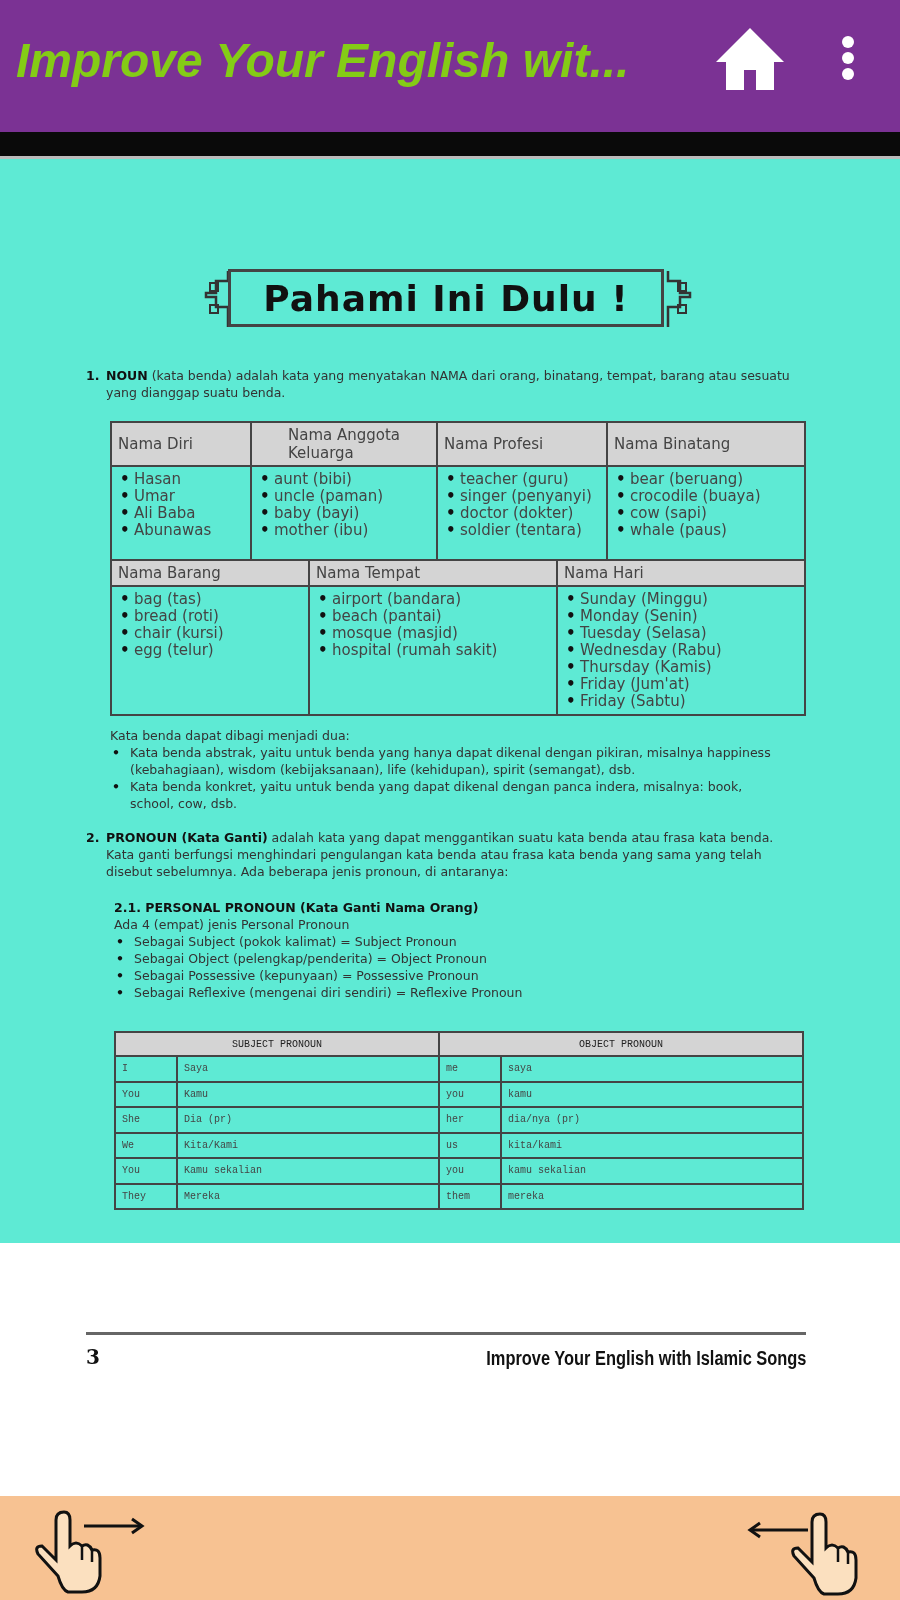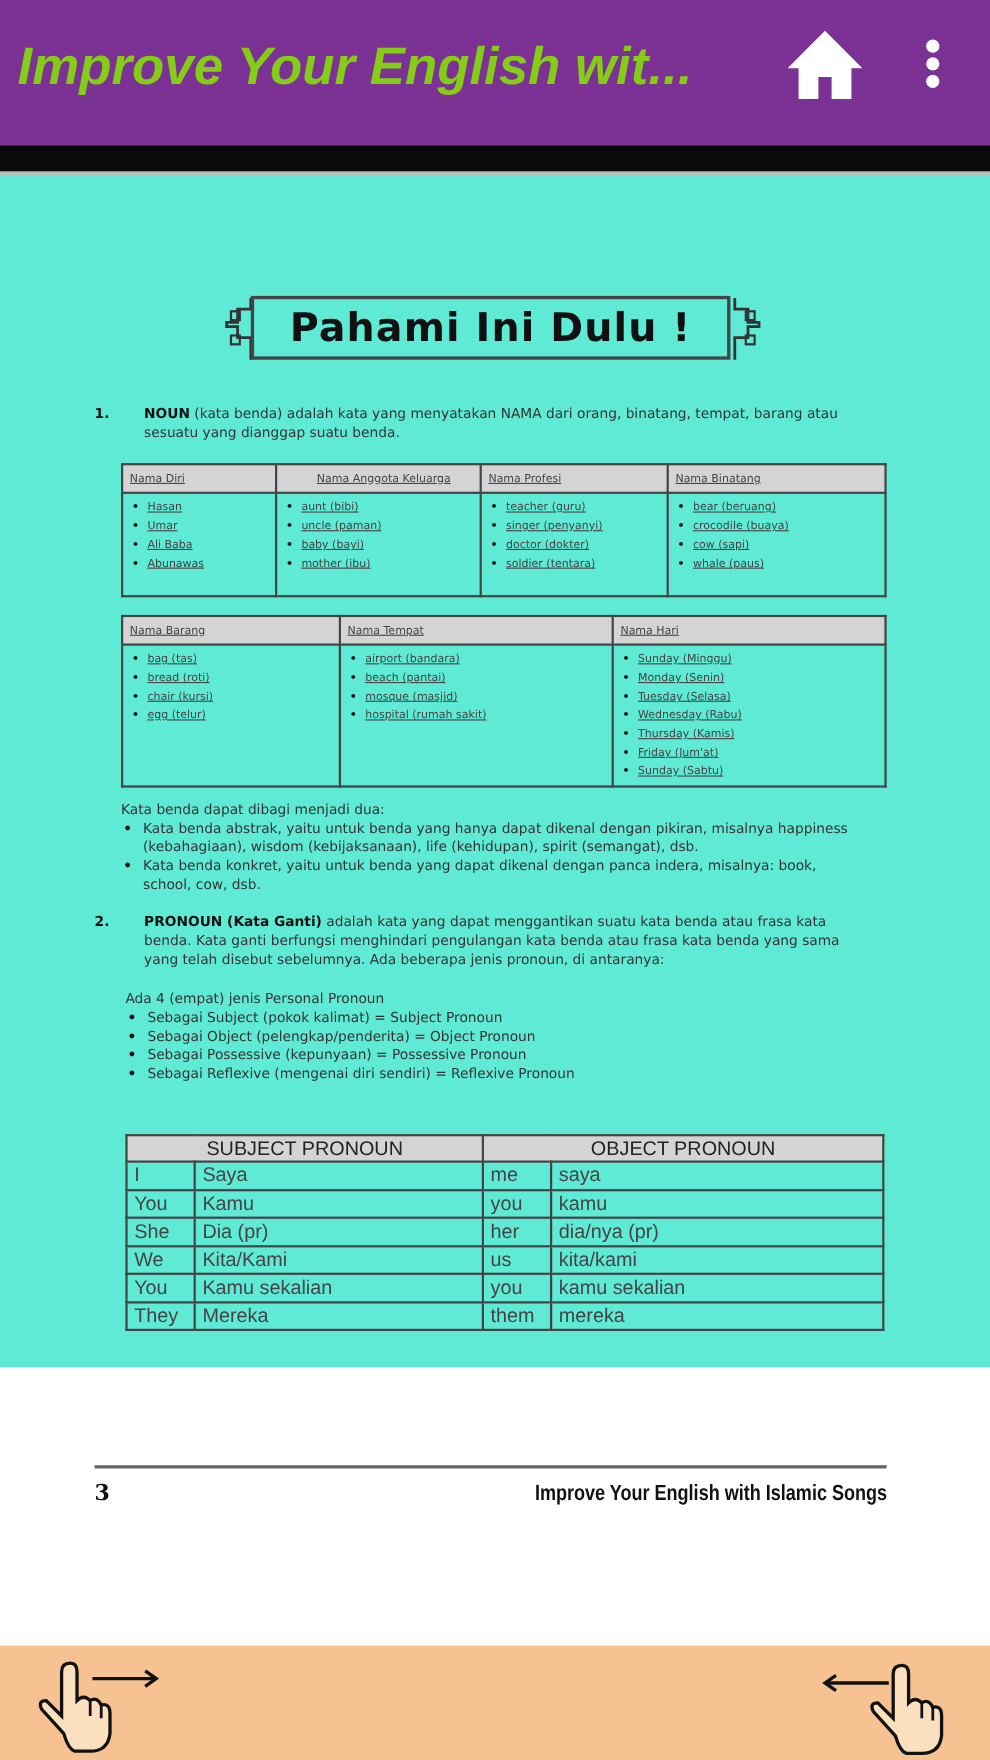--- a/index.html
+++ b/index.html
@@ -29,39 +29,39 @@
     .title-text {
       font-family: "DejaVu Sans", sans-serif; font-weight: bold; font-size: 36px; color: #111; letter-spacing: 1px;
     }
     .ornament { position: absolute; top: 108px; width: 30px; height: 64px; }
     .ornament.left { left: 202px; }
     .ornament.right { left: 664px; }
 
     .doc-text { font-family: "DejaVu Sans", sans-serif; font-size: 12.5px; color: #333; line-height: 17px; }
     .num-item { position: absolute; left: 86px; width: 710px; }
     .num-item .num { position: absolute; left: 0; top: 0; font-weight: bold; color: #111; }
-    .num-item .body { margin-left: 45px; }
+    .num-item .body { margin-left: 20px; }
     .b { font-weight: bold; color: #111; }
 
-    table.grid { position: absolute; border-collapse: collapse; font-family: "DejaVu Sans", sans-serif; font-size: 10px; color: #444; text-decoration: underline; }
+    table.grid { position: absolute; border-collapse: collapse; font-family: "DejaVu Sans", sans-serif; font-size: 15px; color: #444; }
     table.grid th {
       background: #d4d4d4; font-weight: normal; text-align: left; padding: 3px 6px;
       border: 2px solid #444; height: 26px; color: #444;
     }
     table.grid td { border: 2px solid #444; vertical-align: top; padding: 4px 6px; }
     table.grid ul { list-style: none; }
     table.grid li { position: relative; padding-left: 16px; line-height: 17px; }
     table.grid li::before { content: "•"; position: absolute; left: 2px; top: 0; color: #111; font-weight: bold; }
 
     .bullets { list-style: none; }
     .bullets li { position: relative; padding-left: 20px; }
     .bullets li::before { content: "•"; position: absolute; left: 2px; color: #111; font-weight: bold; }
 
     table.pron { position: absolute; left: 114px; top: 872px; width: 690px; border-collapse: collapse;
-      font-family: Liberation Sans, sans-serif; font-size: 18px; color: #444; }
+      font-family: Liberation Mono, monospace; font-size: 10px; color: #444; }
     table.pron th { background: #d4d4d4; border: 2px solid #444; height: 24px; font-weight: normal; color: #222; text-align: center; }
     table.pron td { border: 2px solid #444; height: 25.5px; padding: 0 6px; }
 
     .footer-line { position: absolute; left: 86px; top: 1173px; width: 720px; height: 3px; background: #666; }
     .page-num { position: absolute; left: 86px; top: 1186px; font-family: "DejaVu Serif", serif; font-weight: bold; font-size: 20px; color: #111; }
     .footer-title { position: absolute; right: 94px; top: 1188px; font-family: "Liberation Sans", sans-serif; font-weight: bold; font-size: 20px; color: #111; transform: scaleX(0.82); transform-origin: right center; white-space: nowrap; }
 
     .bottom-bar { position: absolute; left: 0; top: 1496px; width: 900px; height: 104px; background: #f7c292; }
     .swipe { position: absolute; top: 10px; width: 130px; height: 90px; cursor: pointer; }
     .swipe.prev { left: 24px; }
@@ -184,21 +184,21 @@
         </ul>
           </td>
         <td>
             <ul>
           <li>Sunday (Minggu)</li>
           <li>Monday (Senin)</li>
           <li>Tuesday (Selasa)</li>
           <li>Wednesday (Rabu)</li>
           <li>Thursday (Kamis)</li>
           <li>Friday (Jum'at)</li>
-          <li>Sunday (Sabtu)</li>
+          <li>Friday (Sabtu)</li>
         </ul>
           </td>
       </tr>
     </tbody>
   </table>
 
   <div class="doc-text" style="position:absolute; left:110px; top:568px; width:680px;">
     <div>Kata benda dapat dibagi menjadi dua:</div>
     <ul class="bullets">
       <li>Kata benda abstrak, yaitu untuk benda yang hanya dapat dikenal dengan pikiran, misalnya happiness (kebahagiaan), wisdom (kebijaksanaan), life (kehidupan), spirit (semangat), dsb.</li>
@@ -207,20 +207,21 @@
   </div>
 
   <div class="num-item doc-text" style="top:670px;">
     <span class="num">2.</span>
     <div class="body">
       <span class="b">PRONOUN (Kata Ganti)</span><span> adalah kata yang dapat menggantikan suatu kata benda atau frasa kata benda. Kata ganti berfungsi menghindari pengulangan kata benda atau frasa kata benda yang sama yang telah disebut sebelumnya. Ada beberapa jenis pronoun, di antaranya:</span>
     </div>
   </div>
 
   <div class="doc-text" style="position:absolute; left:114px; top:740px; width:680px;">
+    <div class="b">2.1. PERSONAL PRONOUN (Kata Ganti Nama Orang)</div>
     <div>Ada 4 (empat) jenis Personal Pronoun</div>
     <ul class="bullets">
       <li>Sebagai Subject (pokok kalimat) = Subject Pronoun</li>
       <li>Sebagai Object (pelengkap/penderita) = Object Pronoun</li>
       <li>Sebagai Possessive (kepunyaan) = Possessive Pronoun</li>
       <li>Sebagai Reflexive (mengenai diri sendiri) = Reflexive Pronoun</li>
     </ul>
   </div>
 
   <table class="pron">

